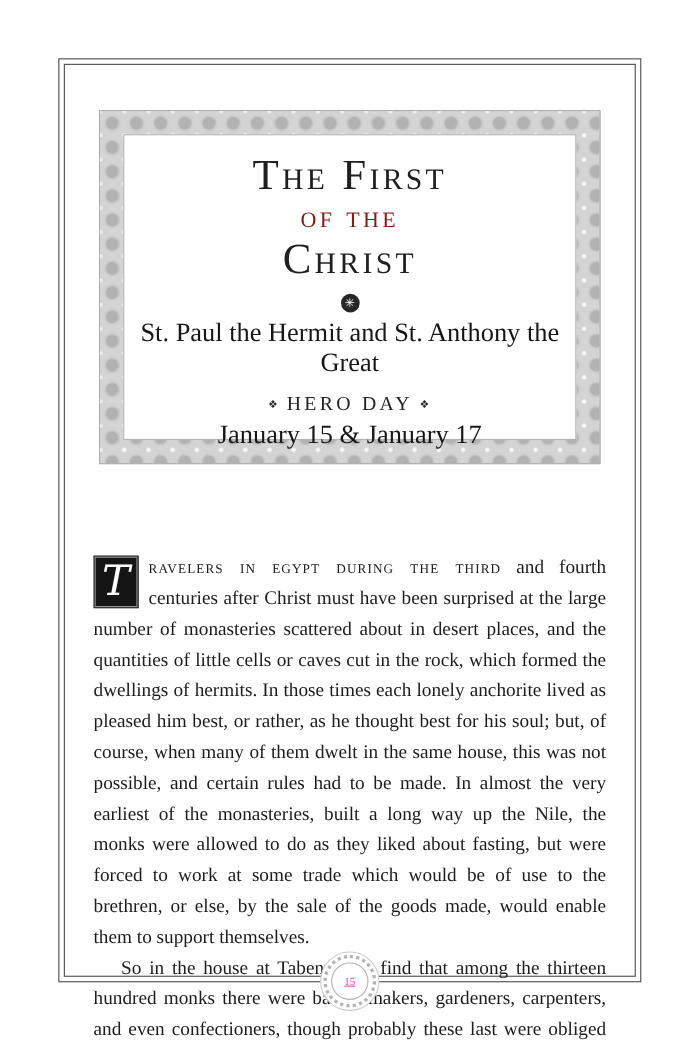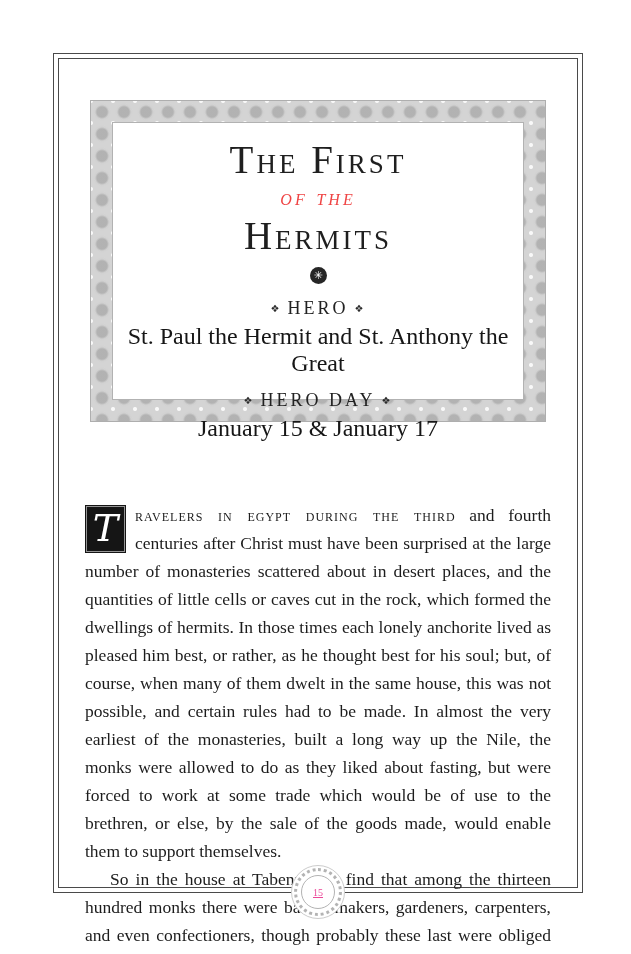--- a/index.html
+++ b/index.html
@@ -44,24 +44,23 @@
   }
   .title-big {
     font-variant:small-caps;
     font-size:39px; line-height:45px;
     letter-spacing:3px;
     color:#1f1f1f;
     font-weight:normal;
   }
   .title-small {
     font-variant:small-caps;
-    font-size:23px; line-height:31px;
+    font-size:28px; line-height:31px;
     letter-spacing:3px;
-    color:#ef4444;
-    font-style:italic;
+    color:#7f1d1d;
   }
   .rosette {
     display:inline-flex; align-items:center; justify-content:center;
     width:17px; height:17px; border-radius:50%;
     background:#262626; color:#ffffff;
     font-family:"DejaVu Sans", sans-serif;
     font-size:11px; line-height:1;
     margin:9px auto 6px auto;
   }
   .label-row {
@@ -135,25 +134,24 @@
 <body>
 
 <div class="sheet">
   <div class="frame-outer">
     <div class="frame-inner">
 
       <div class="ornate-box">
         <div class="ornate-inner">
           <div class="title-big">The First</div>
           <div class="title-small">of the</div>
-          <div class="title-big">Hermits</div>
+          <div class="title-big">Christ</div>
           <div>
             <span class="rosette">✳</span>
           </div>
-          <div class="label-row"><span class="diamond">❖</span><span class="lbl">HERO</span><span class="diamond">❖</span></div>
           <div class="value-row">St. Paul the Hermit and St. Anthony the Great</div>
           <div class="label-row feast-gap"><span class="diamond">❖</span><span class="lbl">HERO DAY</span><span class="diamond">❖</span></div>
           <div class="value-row">January 15 &amp; January 17</div>
         </div>
       </div>
 
       <div class="body-text">
         <p><span class="dropcap">T</span><span class="smallcaps-lead">ravelers in egypt during the third</span><span> and fourth centuries after Christ must have been surprised at the large number of monasteries scattered about in desert places, and the quantities of little cells or caves cut in the rock, which formed the dwellings of hermits. In those times each lonely anchorite lived as pleased him best, or rather, as he thought best for his soul; but, of course, when many of them dwelt in the same house, this was not possible, and certain rules had to be made. In almost the very earliest of the monasteries, built a long way up the Nile, the monks were allowed to do as they liked about fasting, but were forced to work at some trade which would be of use to the brethren, or else, by the sale of the goods made, would enable them to support themselves.</span></p>
         <p class="para2">So in the house at Tabenna we find that among the thirteen hundred monks there were basket-makers, gardeners, carpenters, and even confectioners, though probably these last were obliged to seek a market among the inhabitants of the various towns scattered up and down the Nile. In spite, however, of the numerous dwellers in the group of buildings</p>
       </div>

